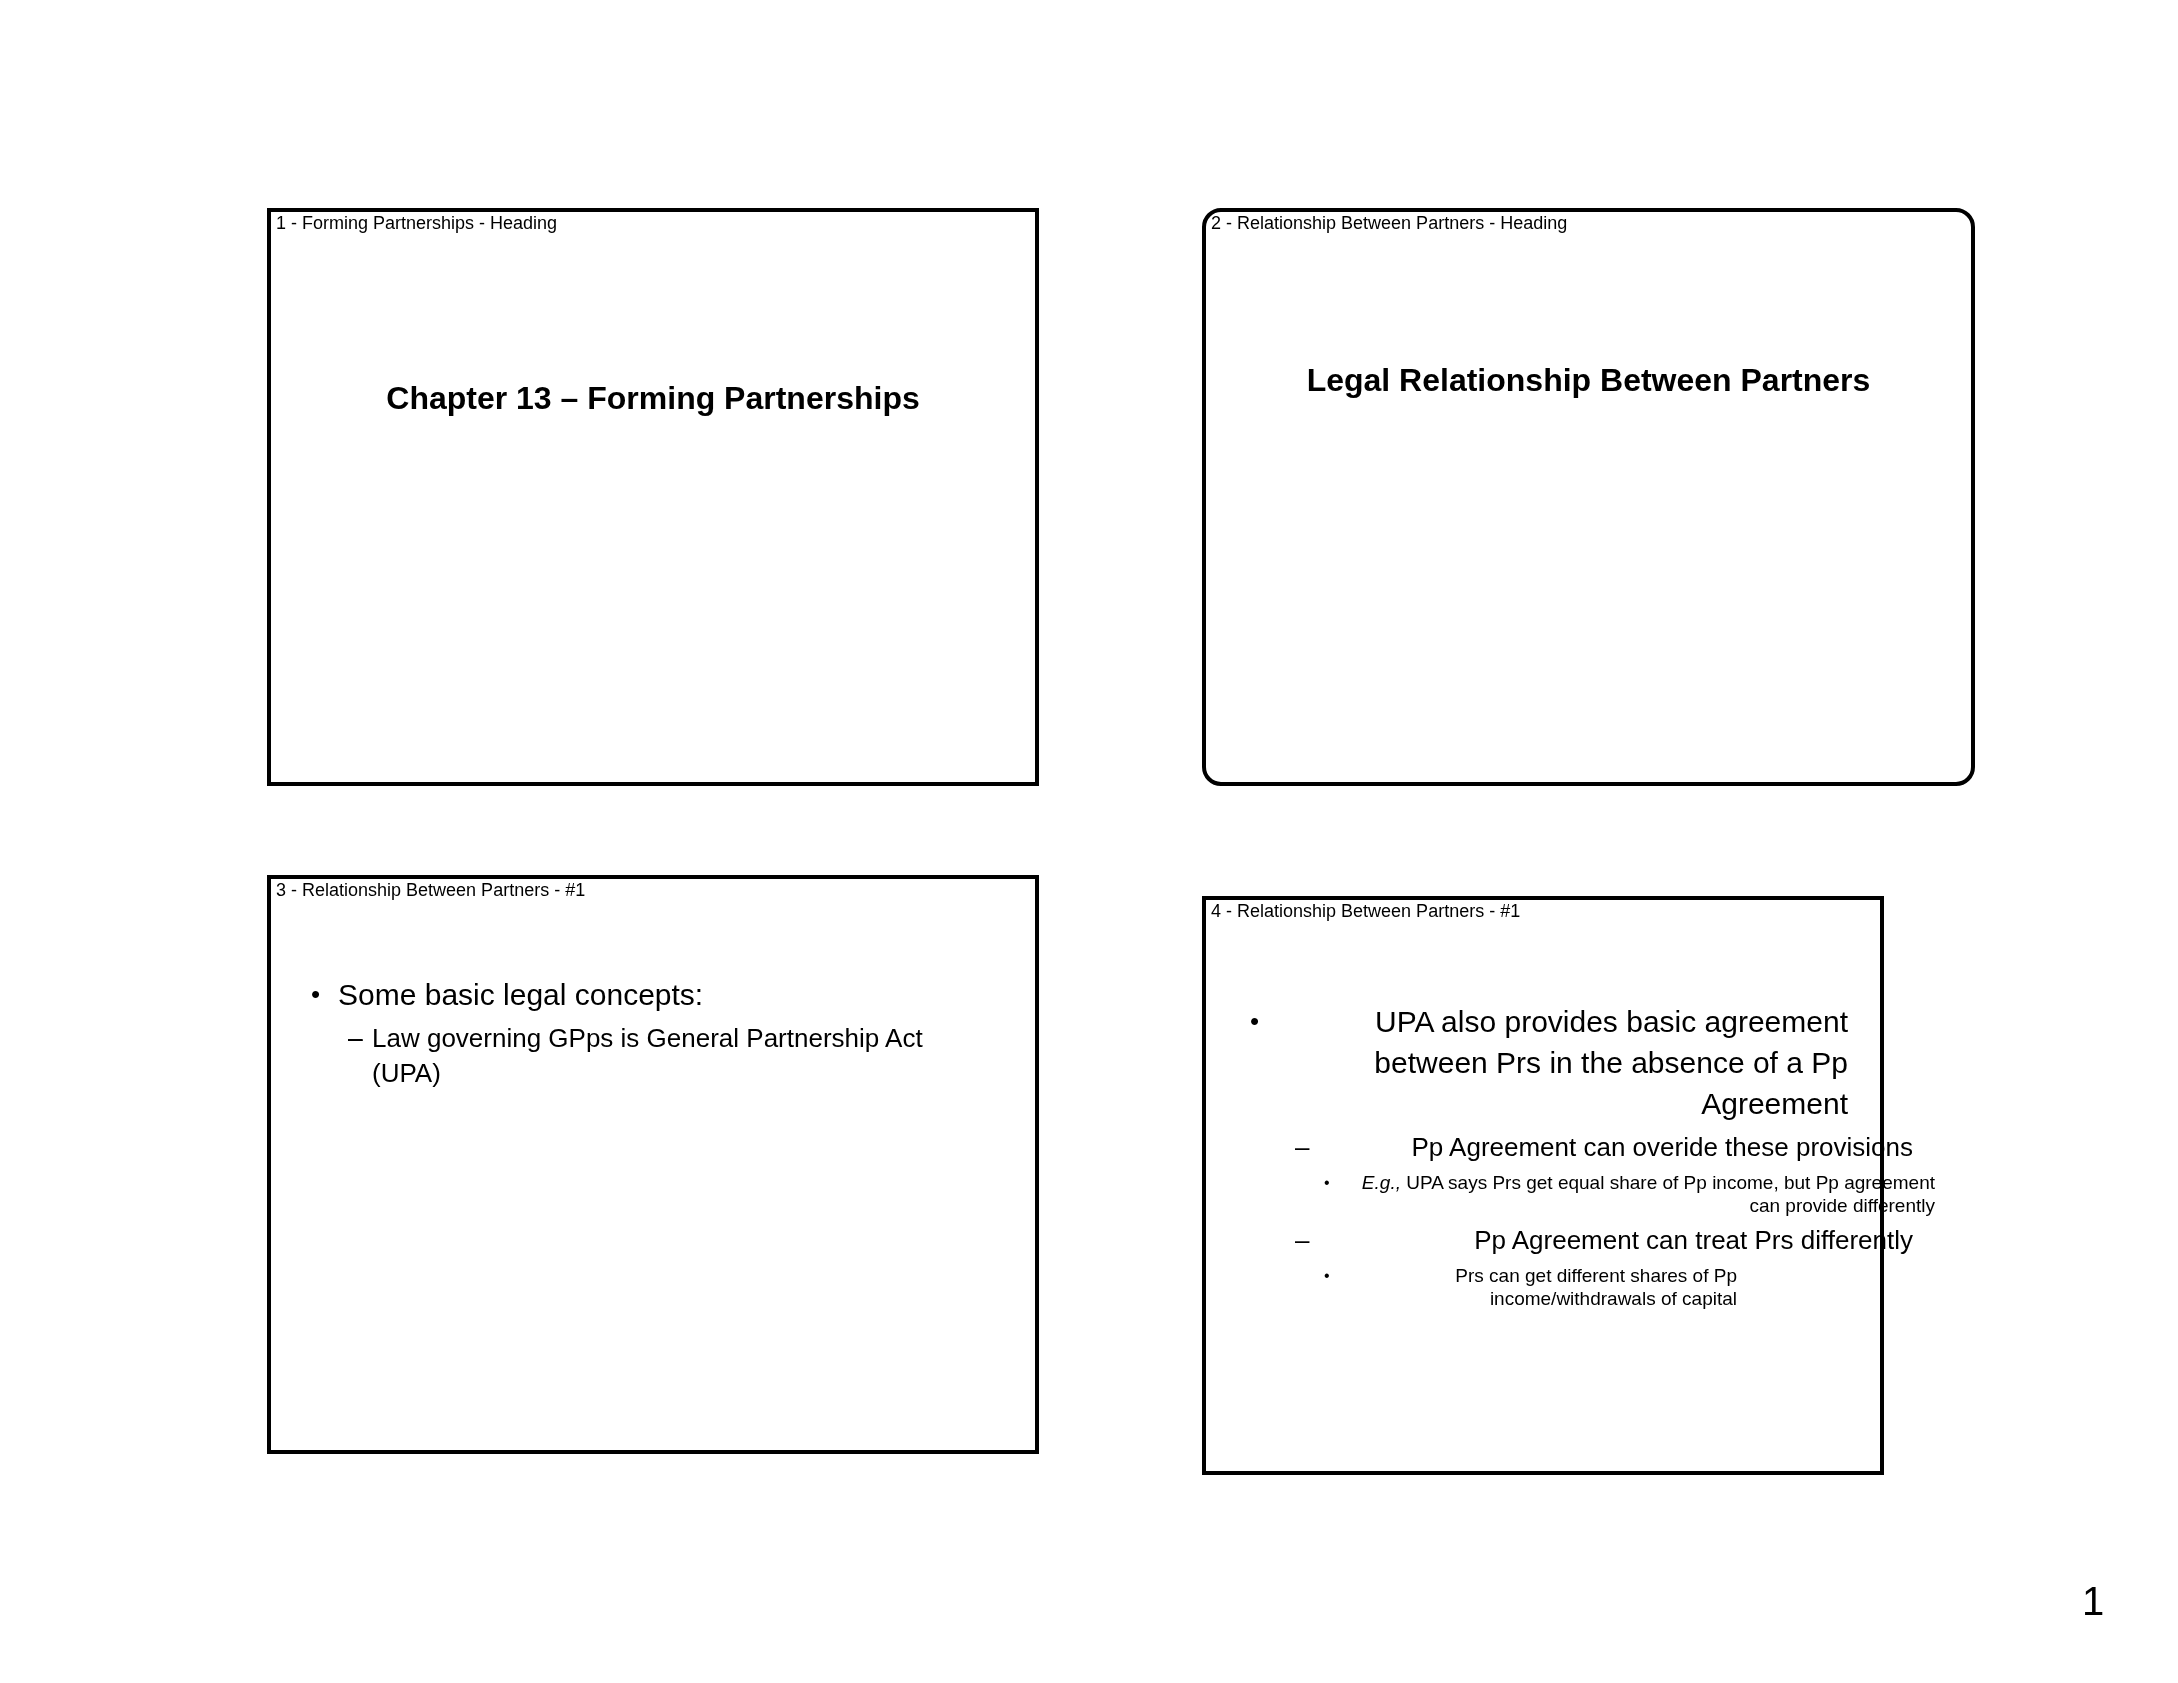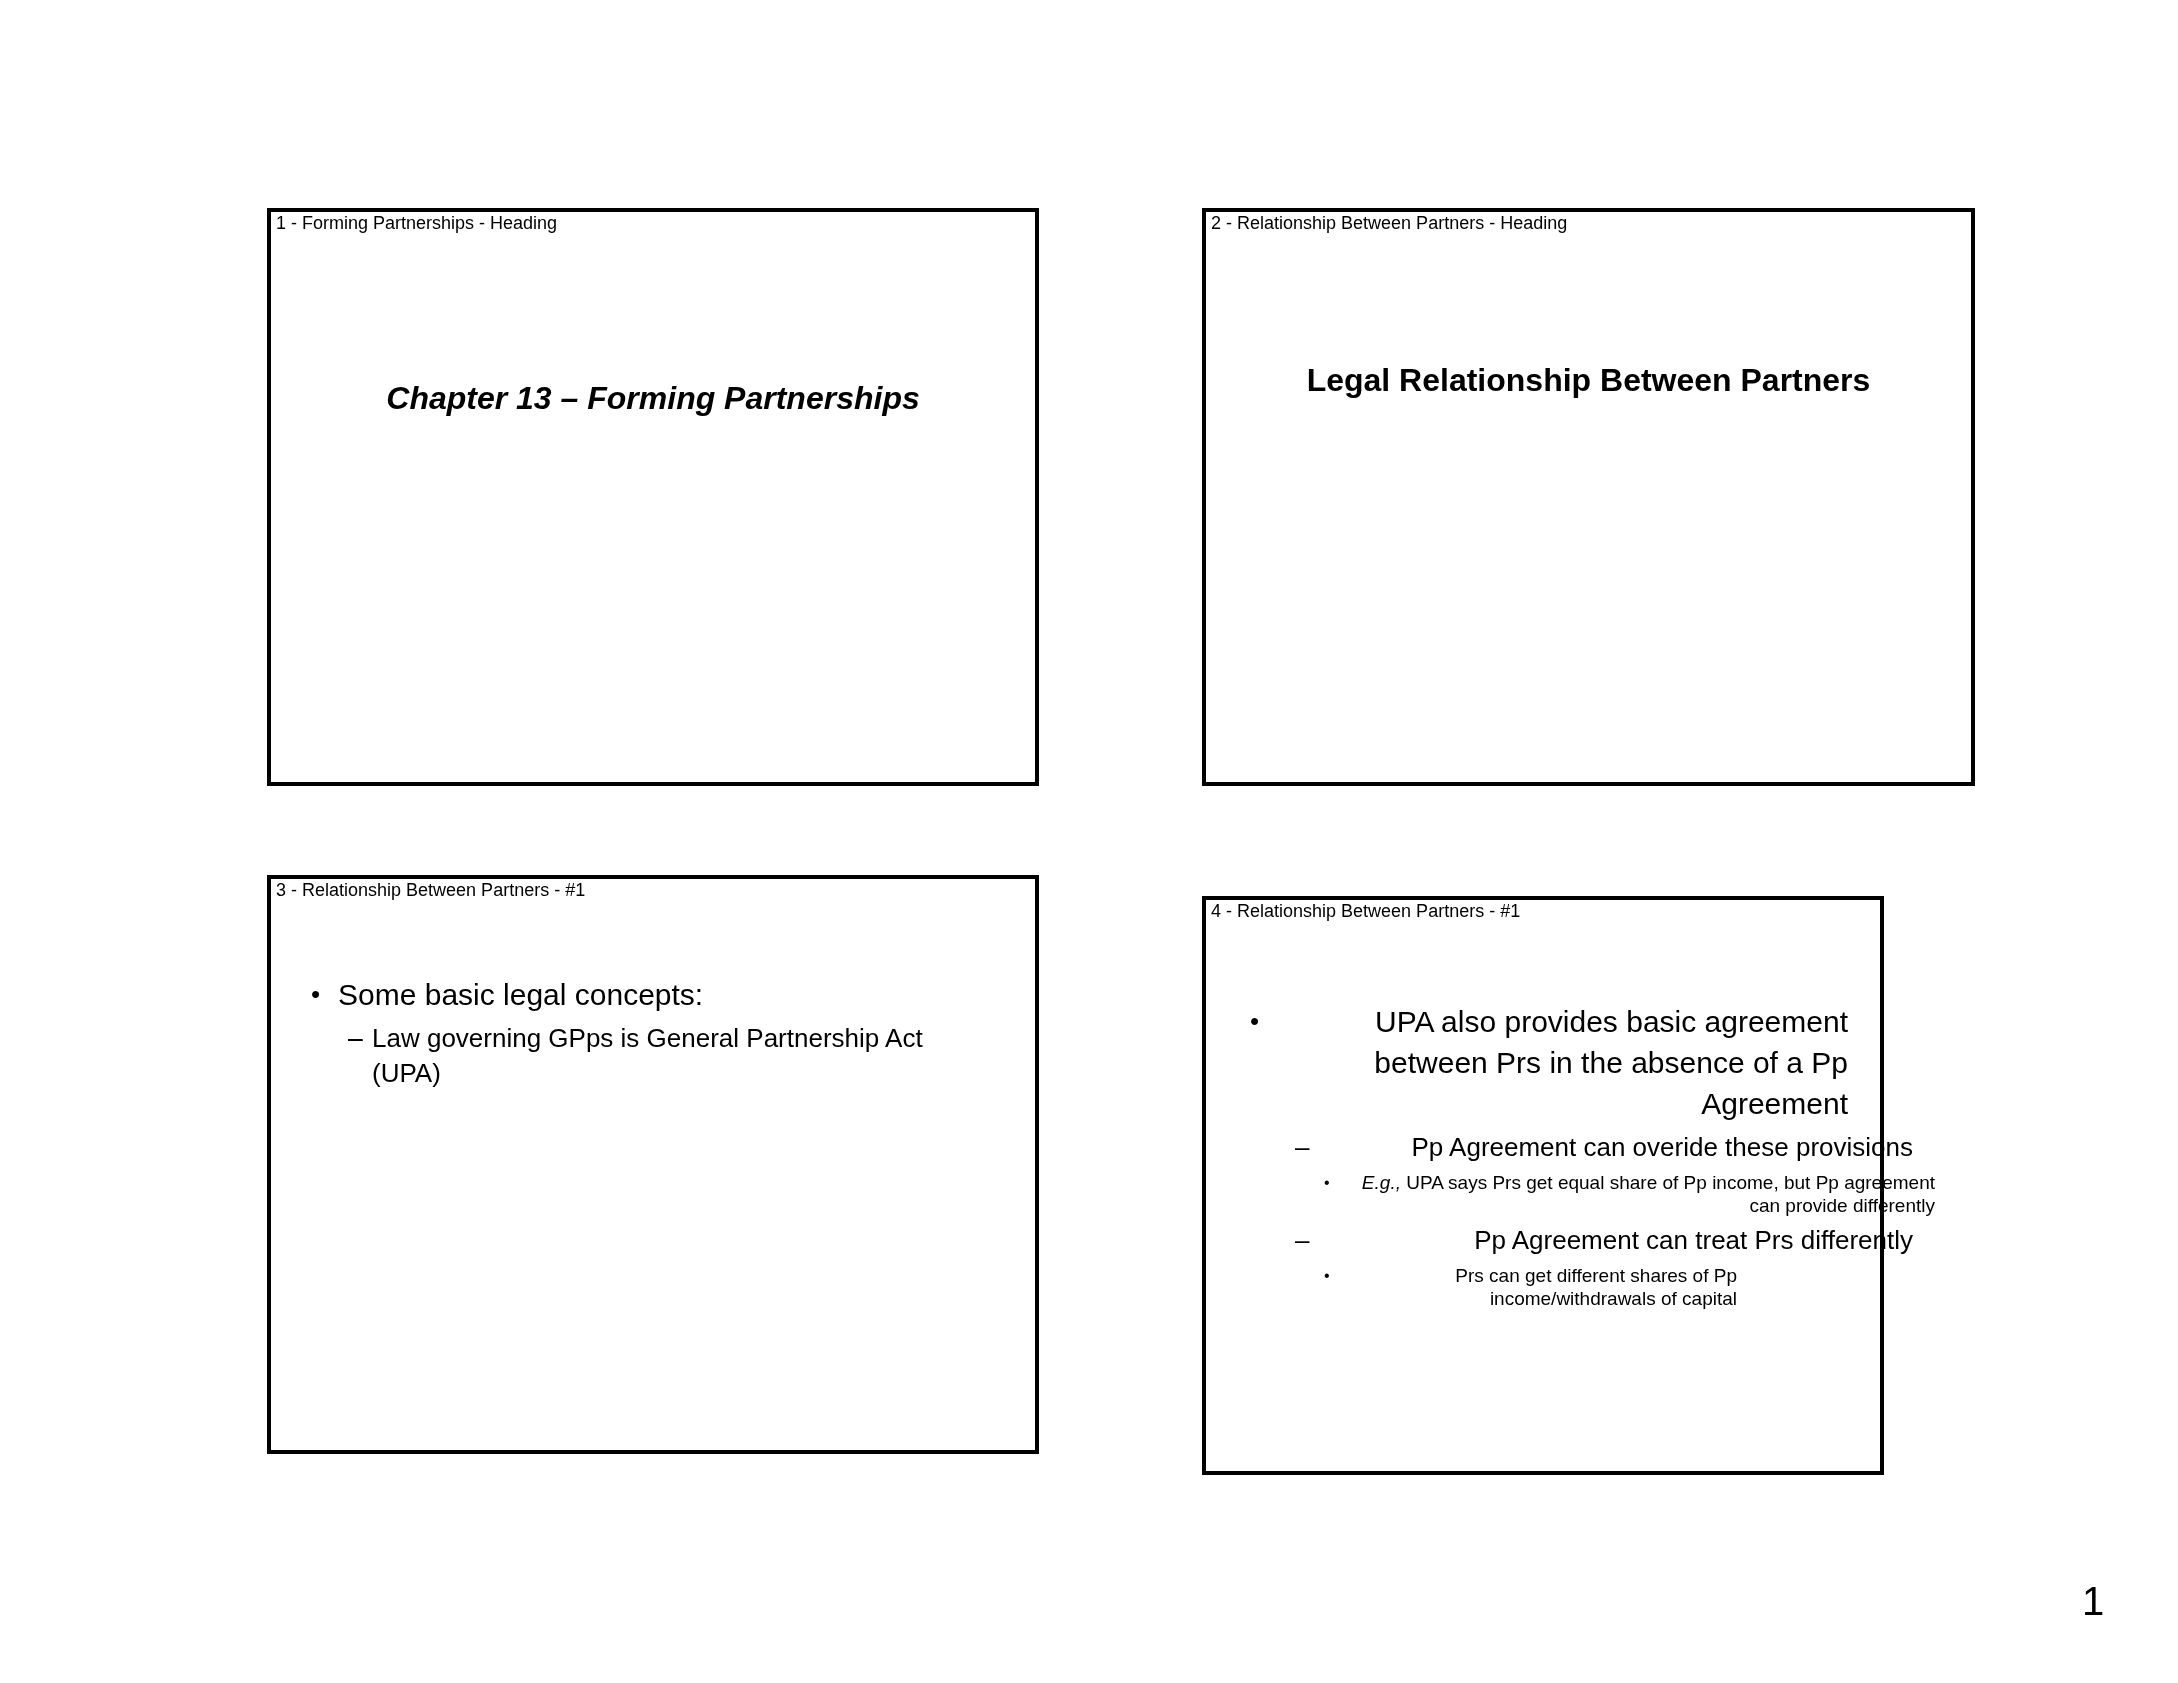--- a/index.html
+++ b/index.html
@@ -52,24 +52,24 @@
     font-size: 40px;
     line-height: 46px;
   }
   em { font-style: italic; }
 </style>
 </head>
 <body>
 
 <div class="slide" style="left:235px; top:208px; width:772px; height:578px;">
   <div class="slide-label">1 - Forming Partnerships - Heading</div>
-  <div class="slide-title" style="top:166px; font-size:32px;font-style:italic;">Chapter 13 – Forming Partnerships</div>
+  <div class="slide-title" style="top:166px; font-size:32px;">Chapter 13 – Forming Partnerships</div>
 </div>
 
-<div class="slide" style="left:1170px; top:208px; width:773px; height:578px;">
+<div class="slide" style="left:1170px; top:208px; width:773px; height:578px;border-radius:19px;">
   <div class="slide-label">2 - Relationship Between Partners - Heading</div>
   <div class="slide-title" style="top:148px;">Legal Relationship Between Partners</div>
 </div>
 
 <div class="slide" style="left:235px; top:875px; width:772px; height:579px;">
   <div class="slide-label">3 - Relationship Between Partners - #1</div>
   <div class="body" style="top:95px;">
     <div class="item lvl1" style="padding-left:67px; width:614px;">
       <span class="marker" style="left:40px;">•</span>
       <span class="text">Some basic legal concepts:</span>

